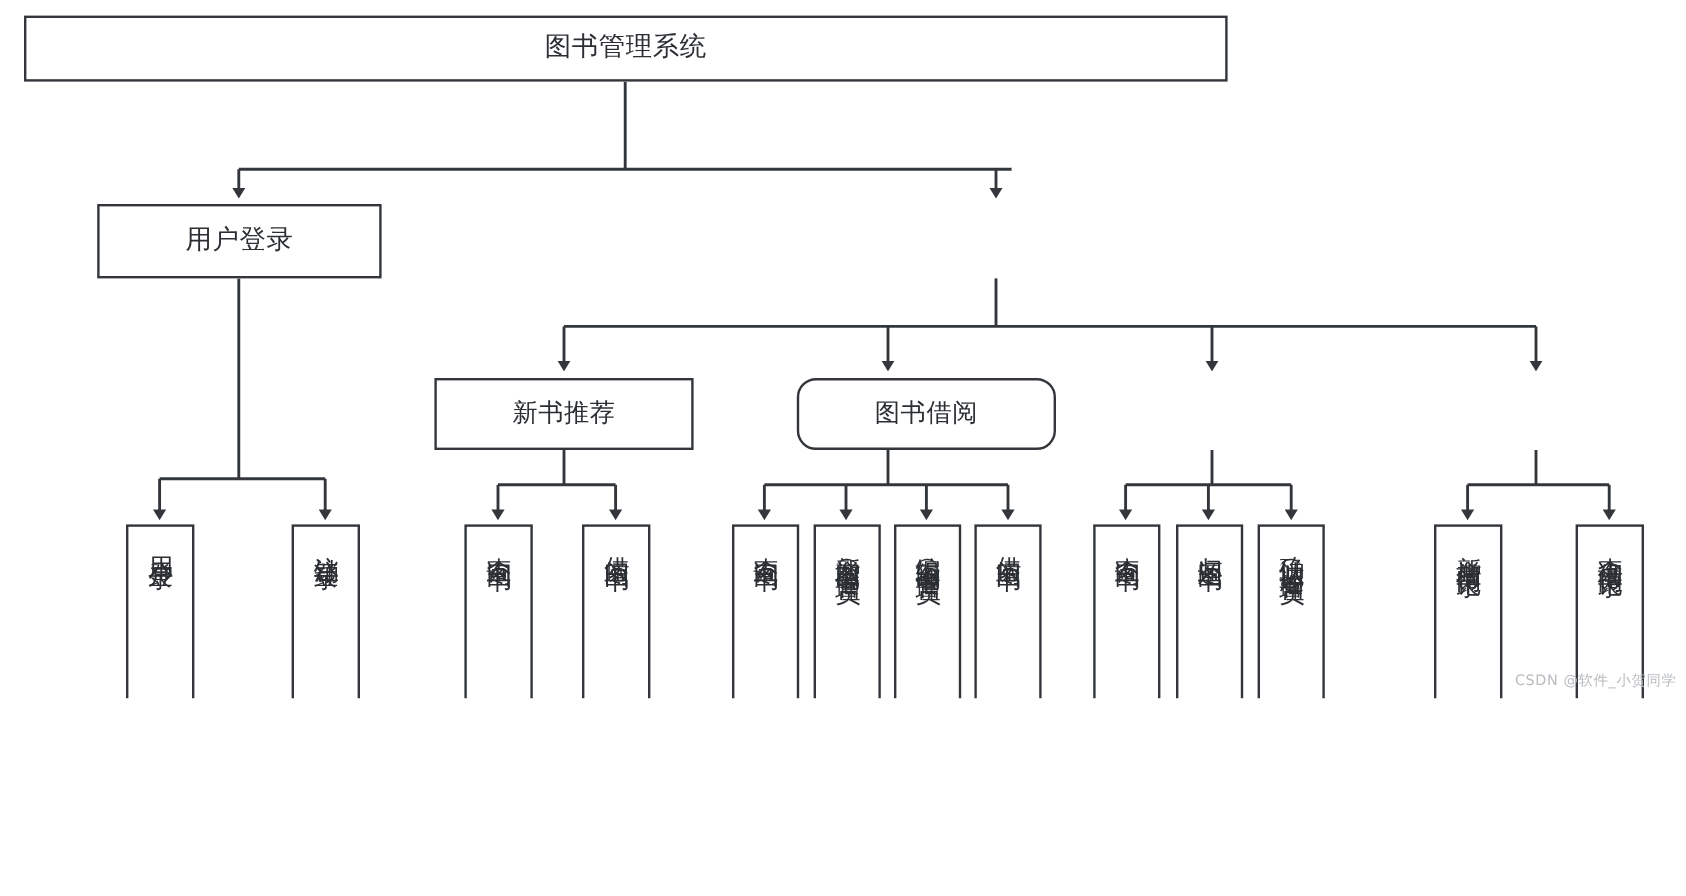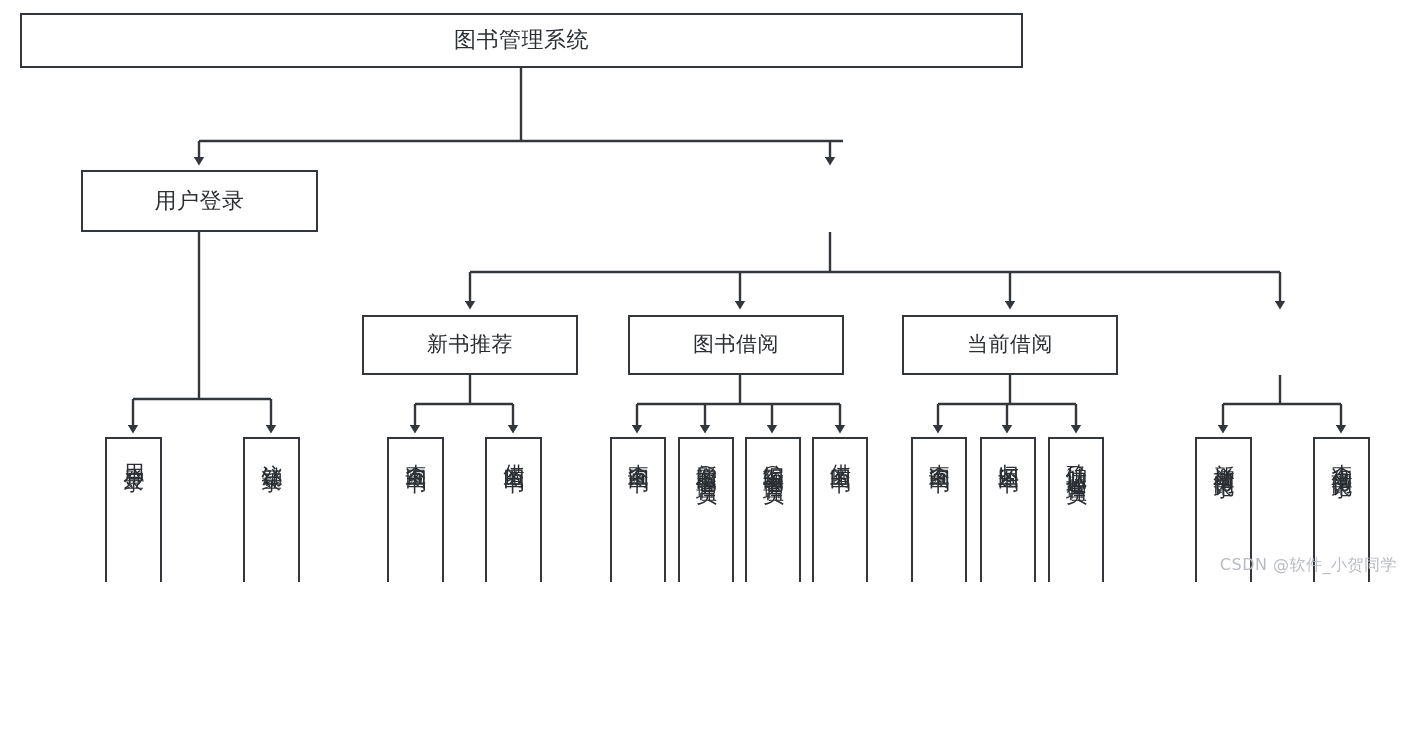--- a/index.html
+++ b/index.html
@@ -57,21 +57,21 @@
     line-height: 1;
   }
   .node.level-1 .node-label { font-size: 22px; }
   .node.level-2 .node-label { font-size: 22px; }
   .node.level-3 .node-label { font-size: 21px; text-align: center; }
 
   #watermark {
     position: absolute;
     right: 8px;
     bottom: 6px;
-    font-size: 16px;
+    font-size: 12px;
     color: #b9bcc0;
     letter-spacing: 0.5px;
     z-index: 5;
     white-space: nowrap;
     font-family: "DejaVu Sans", "Liberation Sans", sans-serif;
   }
 </style>
 </head>
 <body>
 
@@ -142,25 +142,22 @@
     <span class="node-label">图书管理系统</span>
   </div>
 
   <div class="node level-2" style="left:81px; top:170px; width:237px; height:62px;">
     <span class="node-label">用户登录</span>
   </div>
 
   <div class="node level-3" style="left:362px; top:315px; width:216px; height:60px;">
     <span class="node-label">新书推荐</span>
   </div>
-  <div class="node level-3" style="left:628px; top:315px; width:216px; height:60px;">
+  <div class="node level-3" style="left:664px; top:315px; width:216px; height:60px;border-radius:16px;">
     <span class="node-label">图书借阅</span>
-  </div>
-  <div class="node level-3" style="left:902px; top:315px; width:216px; height:60px;">
-    <span class="node-label">当前借阅</span>
   </div>
 
   <div class="node vertical" style="left:105px; top:437px; width:57px; height:298px;">
     <span class="node-label">用户登录</span>
   </div>
   <div class="node vertical" style="left:243px; top:437px; width:57px; height:298px;">
     <span class="node-label">注销登录</span>
   </div>
 
   <div class="node vertical" style="left:387px; top:437px; width:57px; height:298px;">

